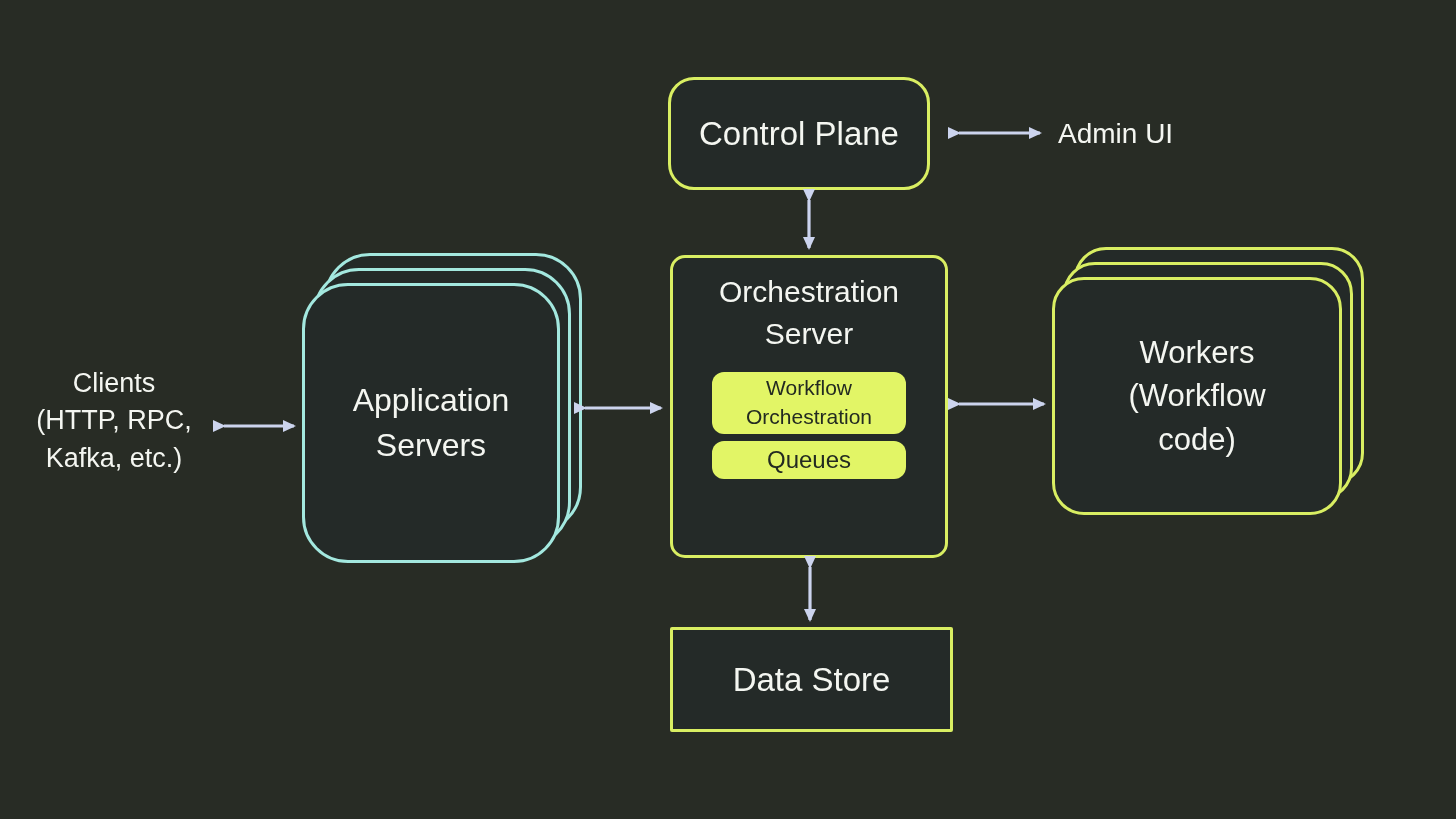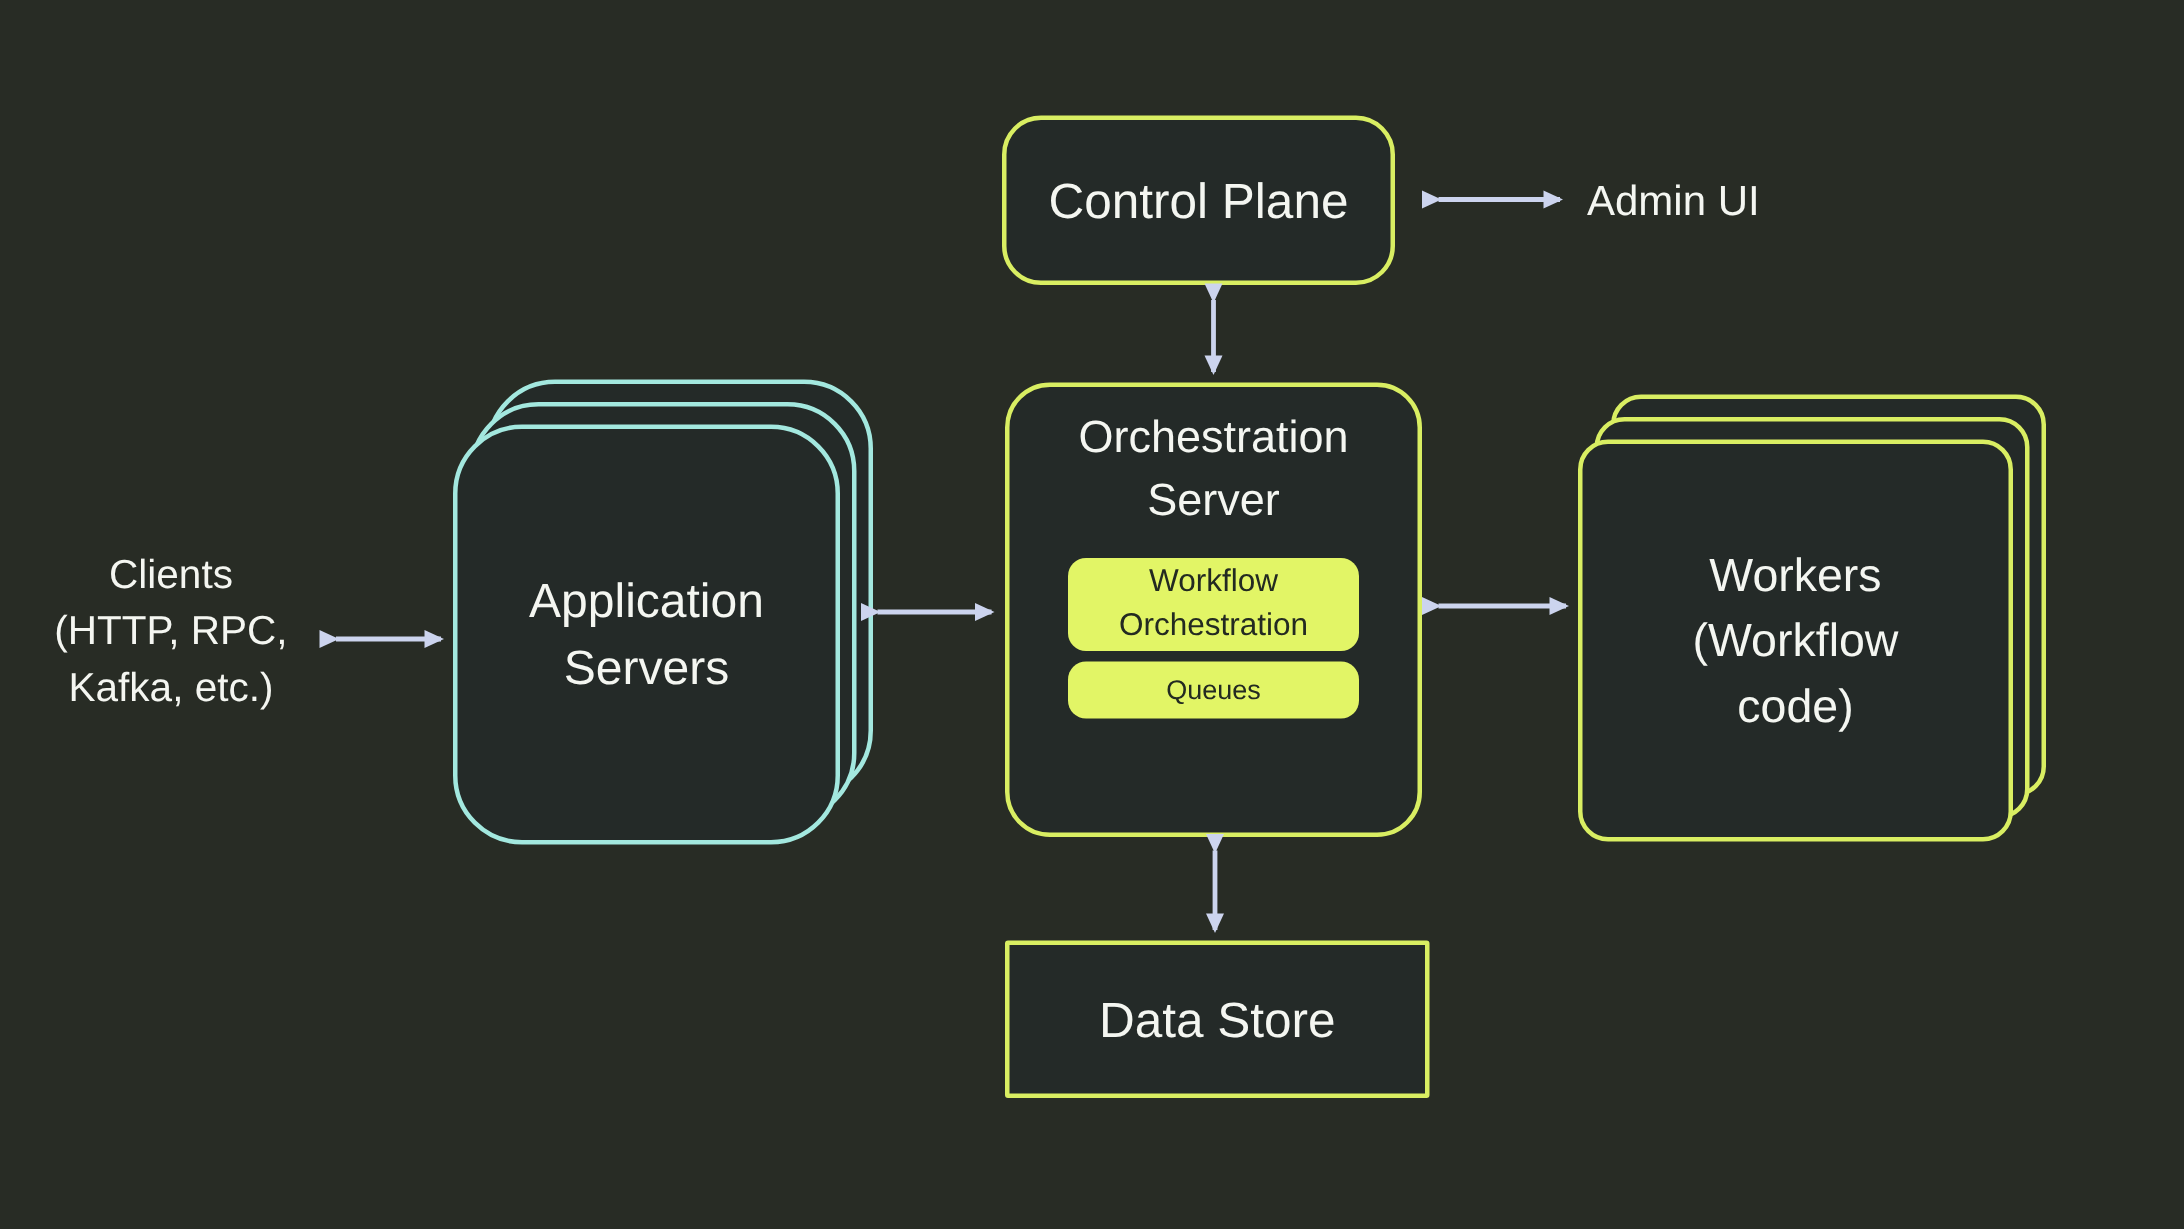--- a/index.html
+++ b/index.html
@@ -30,50 +30,50 @@
     align-items:center;
     justify-content:center;
     text-align:center;
   }
   .ml{white-space:pre-line;}
 
   
   .control-plane{left:668px;top:77px;width:262px;height:113px;border-radius:26px;font-size:33px;}
 
   
-  .orchestration{left:670px;top:255px;width:278px;height:303px;border-radius:30px;
+  .orchestration{left:670px;top:255px;width:278px;height:303px;border-radius:15px;
     flex-direction:column;justify-content:flex-start;padding-top:13px;}
   .orch-title{font-size:30px;line-height:1.4;white-space:pre-line;color:var(--light);}
   .orch-components{margin-top:17px;display:flex;flex-direction:column;gap:7px;align-items:center;}
   .comp{
     width:194px;background:var(--lime-fill);color:var(--dark);
     border-radius:12px;display:flex;align-items:center;justify-content:center;
     text-align:center;
   }
   .comp-big{height:62px;font-size:21px;line-height:1.38;white-space:pre-line;}
-  .comp-sm{height:38px;font-size:18px;align-items:center;}
+  .comp-sm{height:38px;font-size:24px;align-items:center;}
 
   
   .data-store{left:670px;top:627px;width:283px;height:105px;border-radius:2px;font-size:33px;}
 
   
   .card{
     position:absolute;background:var(--fill);
     display:flex;align-items:center;justify-content:center;text-align:center;
     color:var(--light);
   }
   .card.cyan{border:3px solid var(--cyan);}
   .card.lime{border:3px solid var(--lime);}
 
   .app-card{width:258px;height:280px;border-radius:46px;}
   .app-back{left:324px;top:253px;}
   .app-mid{left:313px;top:268px;}
   .app-front{left:302px;top:283px;font-size:32px;line-height:1.4;}
 
-  .wrk-card{width:290px;height:268px;border-radius:20px;margin-top:16px;}
+  .wrk-card{width:290px;height:238px;border-radius:32px;}
   .wrk-back{left:1074px;top:247px;}
   .wrk-mid{left:1063px;top:262px;}
   .wrk-front{left:1052px;top:277px;font-size:31px;line-height:1.4;}
 
   
   .free-label{
     position:absolute;color:var(--light);text-align:center;
   }
   .clients-label{left:18px;top:365px;width:192px;font-size:27px;line-height:1.38;}
   .admin-label{left:1058px;top:118px;font-size:28px;}

